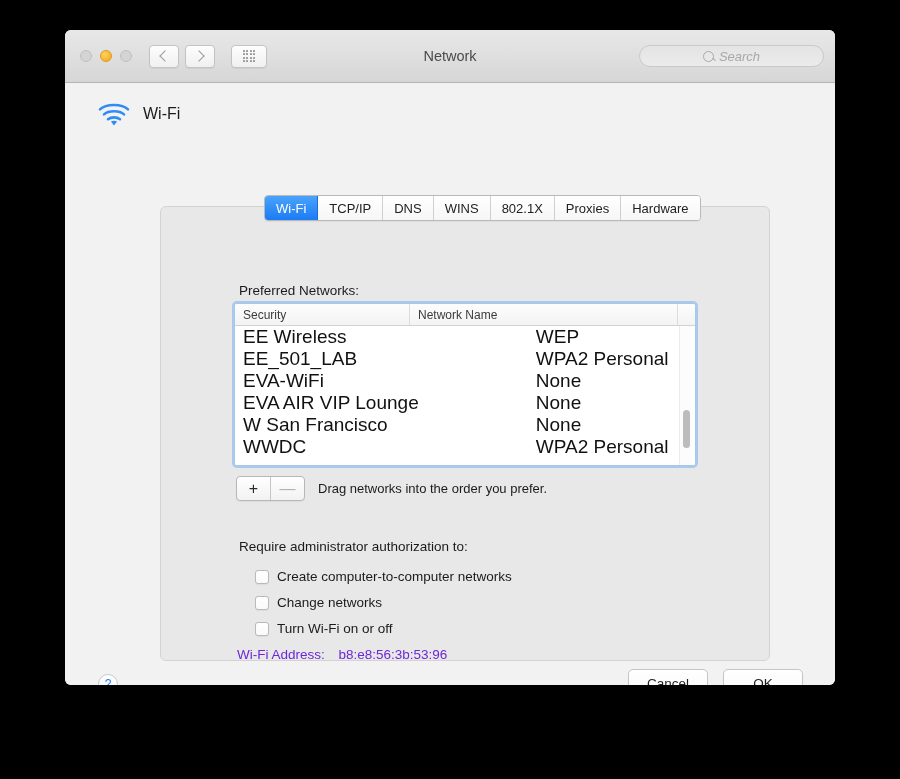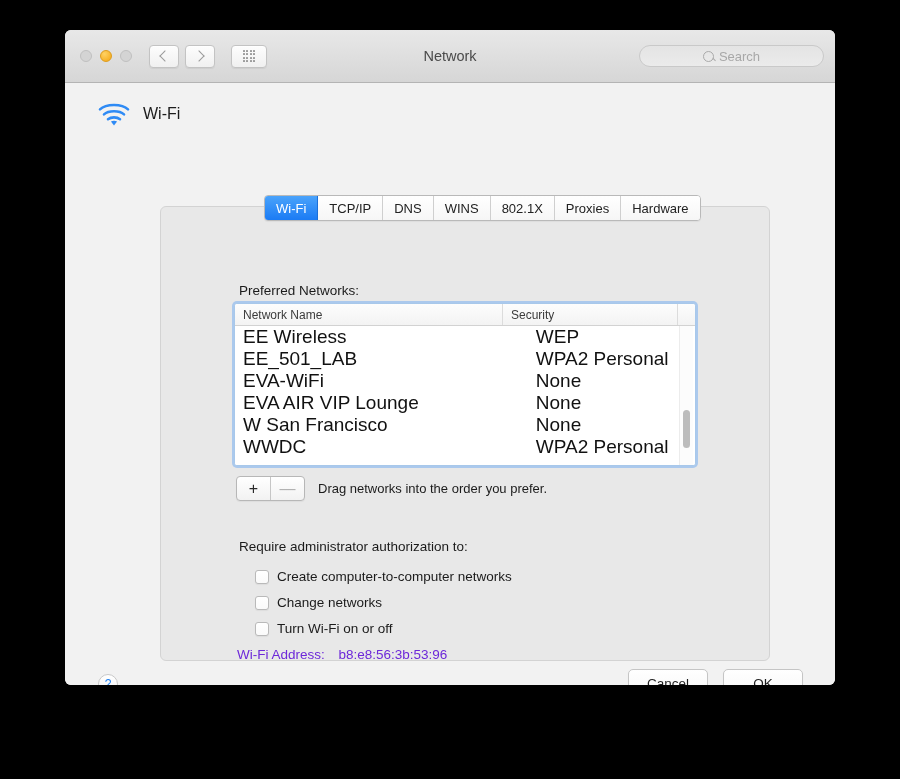--- a/index.html
+++ b/index.html
@@ -131,20 +131,21 @@
     top: 15px;
     width: 185px;
     height: 22px;
     background: linear-gradient(to bottom, #e4e4e4, #ebebeb);
     border: 1px solid #c9c9c9;
     border-radius: 11px;
     display: flex;
     align-items: center;
     justify-content: center;
     box-sizing: border-box;
+    font-style: italic;
   }
   .searchinner { display: flex; align-items: center; gap: 5px; }
   .mag {
     width: 9px; height: 9px;
     border: 1.4px solid #aaaaaa;
     border-radius: 50%;
     position: relative;
   }
   .mag::after {
     content: "";
@@ -486,22 +487,22 @@
         </span>
         <span class="service-name">Wi-Fi</span>
       </div>
 
       <div class="panel">
 
         <div class="panel-label">Preferred Networks:</div>
 
         <div class="tablewrap">
           <div class="thead">
+            <div class="th c2">Security</div>
             <div class="th c1">Network Name</div>
-            <div class="th c2">Security</div>
             <div class="th c3"></div>
           </div>
           <div class="tbody">
             <div class="trow">
               <div class="td c1">EE Wireless</div>
               <div class="td c2">WEP</div>
             </div>
             <div class="trow">
               <div class="td c1">EE_501_LAB</div>
               <div class="td c2">WPA2 Personal</div>

